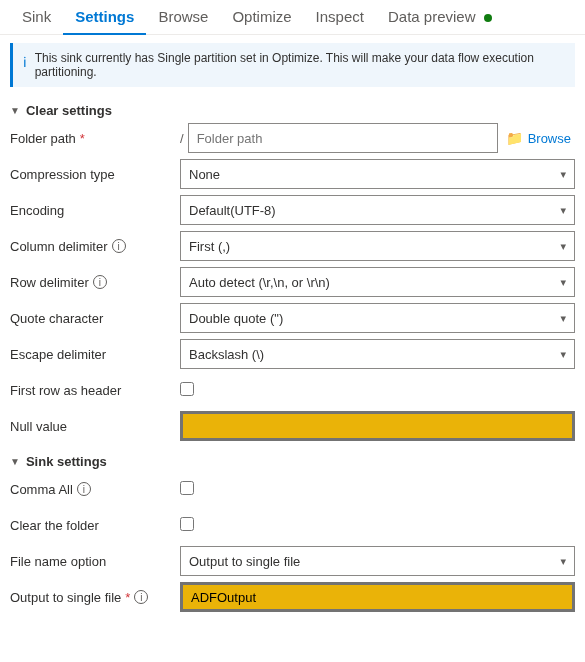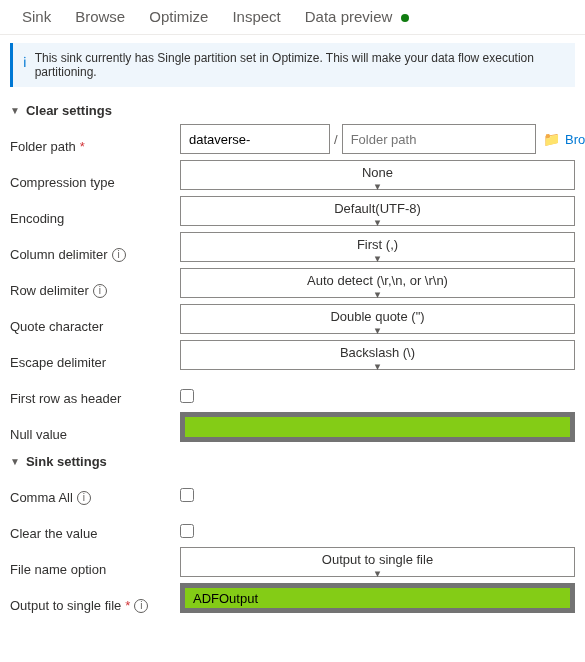--- a/index.html
+++ b/index.html
@@ -77,21 +77,21 @@
       font-size: 10px;
       color: #605e5c;
     }
 
     
     .form-content {
       padding: 0 10px;
     }
     .form-row {
       display: flex;
-      align-items: flex-end;
+      align-items: center;
       min-height: 32px;
       margin-bottom: 4px;
     }
     .form-label {
       width: 170px;
       flex-shrink: 0;
       font-size: 13px;
       color: #323130;
       display: flex;
       align-items: center;
@@ -155,52 +155,52 @@
       align-items: center;
       justify-content: space-between;
       border: 1px solid #8a8886;
       padding: 4px 8px;
       height: 30px;
       background: #fff;
       cursor: pointer;
       width: 100%;
       font-size: 13px;
       color: #323130;
-      flex-direction: column;
     }
     .dropdown-arrow {
       color: #605e5c;
       font-size: 11px;
     }
 
     
     .checkbox-input {
       width: 14px;
       height: 14px;
       border: 1px solid #8a8886;
       cursor: pointer;
       accent-color: #0078d4;
     }
 
     
     .text-input {
-      border: 5px solid #737373;
+      border: 3px solid #737373;
       padding: 4px 8px;
       font-size: 13px;
       height: 30px;
       outline: none;
-      background: #84cc16;
+      background: #eab308;
       width: 100%;
     }
   </style>
 </head>
 <body>
 
 <div class="tab-bar">
   <div class="tab">Sink</div>
+  <div class="tab active">Settings</div>
   <div class="tab">Browse</div>
   <div class="tab">Optimize</div>
   <div class="tab">Inspect</div>
   <div class="tab">
     <span>Data preview</span>
     <span class="tab-dot"></span>
   </div>
 </div>
 
 <div class="info-banner">
@@ -214,21 +214,20 @@
 </div>
 
 <div class="form-content">
 
   <div class="form-row">
     <div class="form-label">
       <span>Folder path</span>
       <span class="required">*</span>
     </div>
     <div class="folder-path-row">
-      <input class="folder-input folder-main-input" type="text" value="dataverse-" style="">
       <span class="separator">/</span>
       <input class="folder-input folder-path-input" type="text" placeholder="Folder path" style="">
       <button class="browse-btn">
         <span class="browse-icon">📁</span>
         <span>Browse</span>
       </button>
     </div>
   </div>
 
   <div class="form-row">
@@ -337,21 +336,21 @@
       <span>Comma All</span>
       <span class="info-circle">i</span>
     </div>
     <div class="form-control">
       <input type="checkbox" class="checkbox-input" style="">
     </div>
   </div>
 
   <div class="form-row">
     <div class="form-label">
-      <span>Clear the value</span>
+      <span>Clear the folder</span>
     </div>
     <div class="form-control">
       <input type="checkbox" class="checkbox-input" style="">
     </div>
   </div>
 
   <div class="form-row">
     <div class="form-label">
       <span>File name option</span>
     </div>

